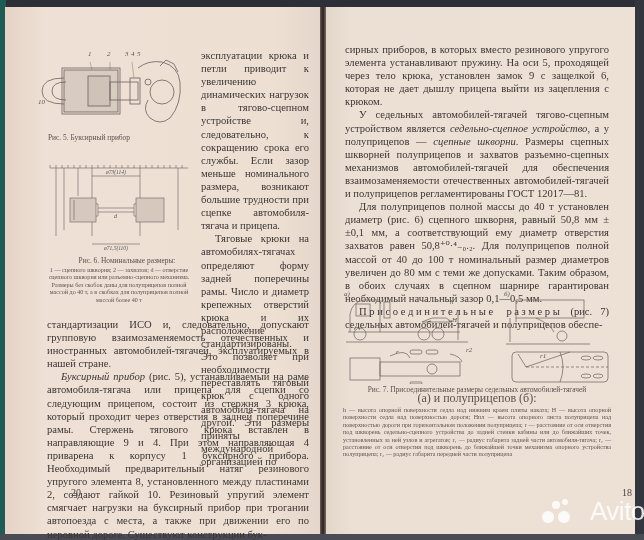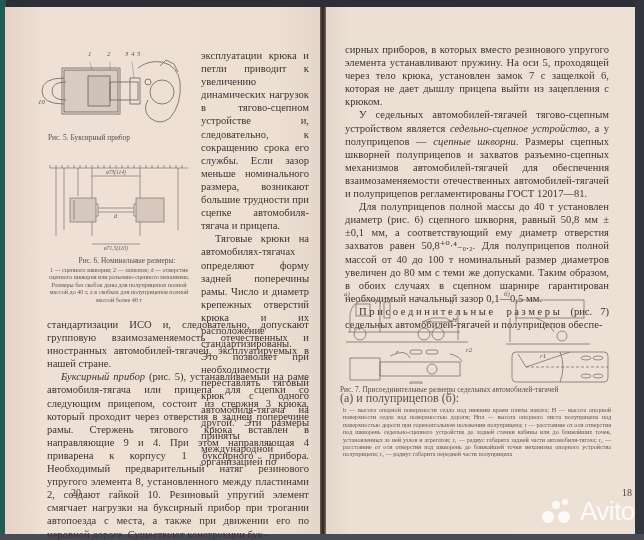--- a/index.html
+++ b/index.html
@@ -11,30 +11,30 @@
   .page.left { left: 5px; width: 317px; background: linear-gradient(90deg, #e6d2c6 0%, #eee0d4 12%, #ede0d3 85%, #e4d6ca 100%); }
   .page.right { left: 326px; width: 309px; background: linear-gradient(90deg, #e2d6ca 0%, #ece0d4 8%, #ede1d5 100%); }
   .spine { position: absolute; left: 320px; top: 7px; width: 6px; height: 527px; background: linear-gradient(90deg, #6a5a52, #2a201e 50%, #7a6a62); }
   .right-edge { position: absolute; left: 635px; top: 0; width: 9px; height: 540px; background: #34363f; }
   .bottom-edge { position: absolute; left: 0; top: 534px; width: 644px; height: 6px; background: #4a4c55; }
 
   .txt { position: absolute; font-size: 10.6px; line-height: 13.1px; text-align: justify; color: #3b3535; }
   .txt p { text-indent: 14px; }
   .txt p.noind { text-indent: 0; }
   .txt i { font-style: italic; }
-  .caption { position: absolute; font-size: 7.4px; line-height: 9px; color: #5a5050; text-align: left; }
+  .caption { position: absolute; font-size: 7.4px; line-height: 9px; color: #5a5050; text-align: center; }
   .caption-small { position: absolute; font-size: 6.1px; line-height: 7.4px; color: #5d5353; text-align: justify; }
   .pagenum { position: absolute; font-size: 10px; color: #4a4242; margin-left: 24px; }
   .spaced { letter-spacing: 2.6px; }
 
   .fig { position: absolute; }
   .fig svg { width: 100%; height: 100%; }
   .fig-label { position: absolute; font-size: 7px; font-style: italic; color: #555; }
 
-  .watermark { position: absolute; left: 540px; top: 496px; display: flex; align-items: center; gap: 6px; opacity: 0.85; }
+  .watermark { position: absolute; left: 540px; top: 496px; display: flex; align-items: center; gap: 16px; opacity: 0.85; }
   .watermark .dots { position: relative; width: 34px; height: 26px; }
   .watermark .dots span { position: absolute; border-radius: 50%; background: #fff; }
   .watermark .wm-text { font-family: "Liberation Sans", "DejaVu Sans", sans-serif; font-size: 26px; color: #fff; font-weight: 400; letter-spacing: -0.5px; }
 </style>
 </head>
 <body>
 
 <div class="bg-top"></div>
 <div class="bg-left"></div>
 <div class="right-edge"></div>
@@ -108,21 +108,21 @@
   <p class="noind">стандартизации ИСО и, следовательно, допускают групповую взаимозаменяемость отечественных и иностранных автомобилей-тягачей, эксплуатируемых в нашей стране.</p>
   <p><i>Буксирный прибор</i><span> (рис. 5), устанавливаемый на раме автомобиля-тягача или прицепа для сцепки со следующим прицепом, состоит из стержня 3 крюка, который проходит через отверстия в задней поперечине рамы. Стержень тягового крюка вставлен в направляющие 9 и 4. При этом направляющая 4 приварена к корпусу 1 буксирного прибора. Необходимый предварительный натяг резинового упругого элемента 8, установленного между пластинами 2, создают гайкой 10. Резиновый упругий элемент смягчает нагрузки на буксирный прибор при трогании автопоезда с места, а также при движении его по неровной дороге. Существуют конструкции бук-</span></p>
 </div>
 <div class="pagenum" style="left:47px; top:487px;">20</div>
 
 <div class="spine"></div>
 
 <div class="page right"></div>
 
 <div class="txt" style="left:345px; top:43px; width:264px;">
-  <p class="noind">сирных приборов, в которых вместо резинового упругого элемента устанавливают пружину. На оси 5, проходящей через тело крюка, установлен замок 7 с защелкой 6, которая не дает дышлу прицепа выйти из зацепления с крюком.</p>
+  <p class="noind">сирных приборов, в которых вместо резинового упругого элемента устанавливают пружину. На оси 5, проходящей через тело крюка, установлен замок 9 с защелкой 6, которая не дает дышлу прицепа выйти из зацепления с крюком.</p>
   <p><span>У седельных автомобилей-тягачей тягово-сцепным устройством является </span><i>седельно-сцепное устройство</i><span>, а у полуприцепов — </span><i>сцепные шкворни</i><span>. Размеры сцепных шкворней полуприцепов и захватов разъемно-сцепных механизмов автомобилей-тягачей для обеспечения взаимозаменяемости отечественных автомобилей-тягачей и полуприцепов регламентированы ГОСТ 12017—81.</span></p>
   <p>Для полуприцепов полной массы до 40 т установлен диаметр (рис. 6) сцепного шкворня, равный 50,8 мм ± ±0,1 мм, а соответствующий ему диаметр отверстия захватов равен 50,8⁺⁰·⁴₋₀.₂. Для полуприцепов полной массой от 40 до 100 т номинальный размер диаметров увеличен до 80 мм с теми же допусками. Таким образом, в обоих случаях в сцепном шарнире гарантирован необходимый начальный зазор 0,1—0,5 мм.</p>
   <p><span class="spaced">Присоединительные размеры</span><span> (рис. 7) седельных автомобилей-тягачей и полуприцепов обеспе-</span></p>
 </div>
 
 <div class="fig" style="left:340px; top:292px; width:270px; height:92px;">
   <svg viewBox="0 0 270 92">
     <g stroke="#6a6060" stroke-width="0.7" fill="none">
 
       <path d="M10 40 L10 22 Q12 10 24 8 L40 8 L40 40"></path>

